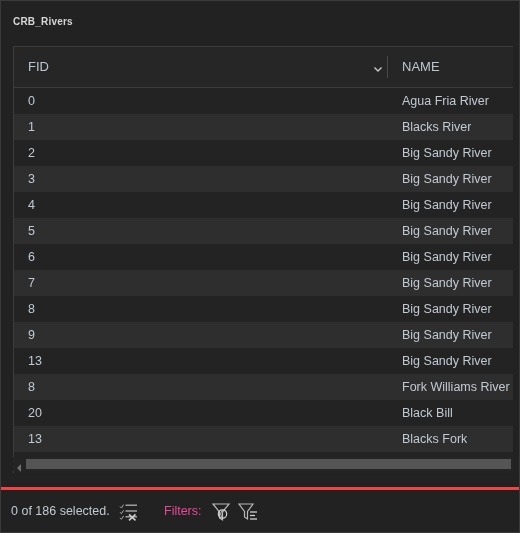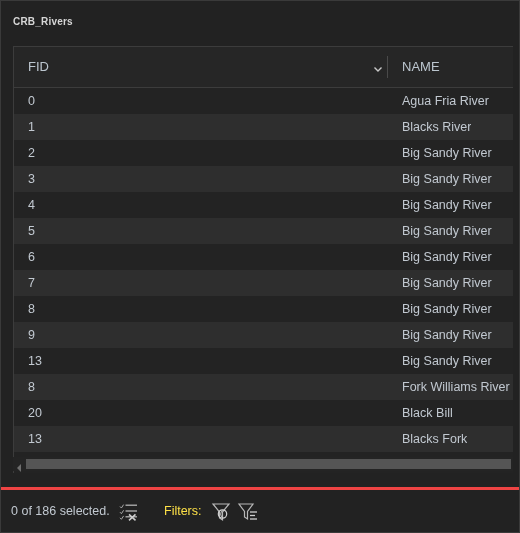--- a/index.html
+++ b/index.html
@@ -145,21 +145,21 @@
     top: 12px;
     width: 22px;
     height: 20px;
     cursor: pointer;
   }
   #filters-label {
     position: absolute;
     left: 163px;
     top: 14px;
     font-size: 12.5px;
-    color: #fde047;
+    color: #ec4899;
     white-space: nowrap;
   }
   #filter-spatial {
     position: absolute;
     left: 209px;
     top: 11px;
     width: 22px;
     height: 22px;
     cursor: pointer;
   }

